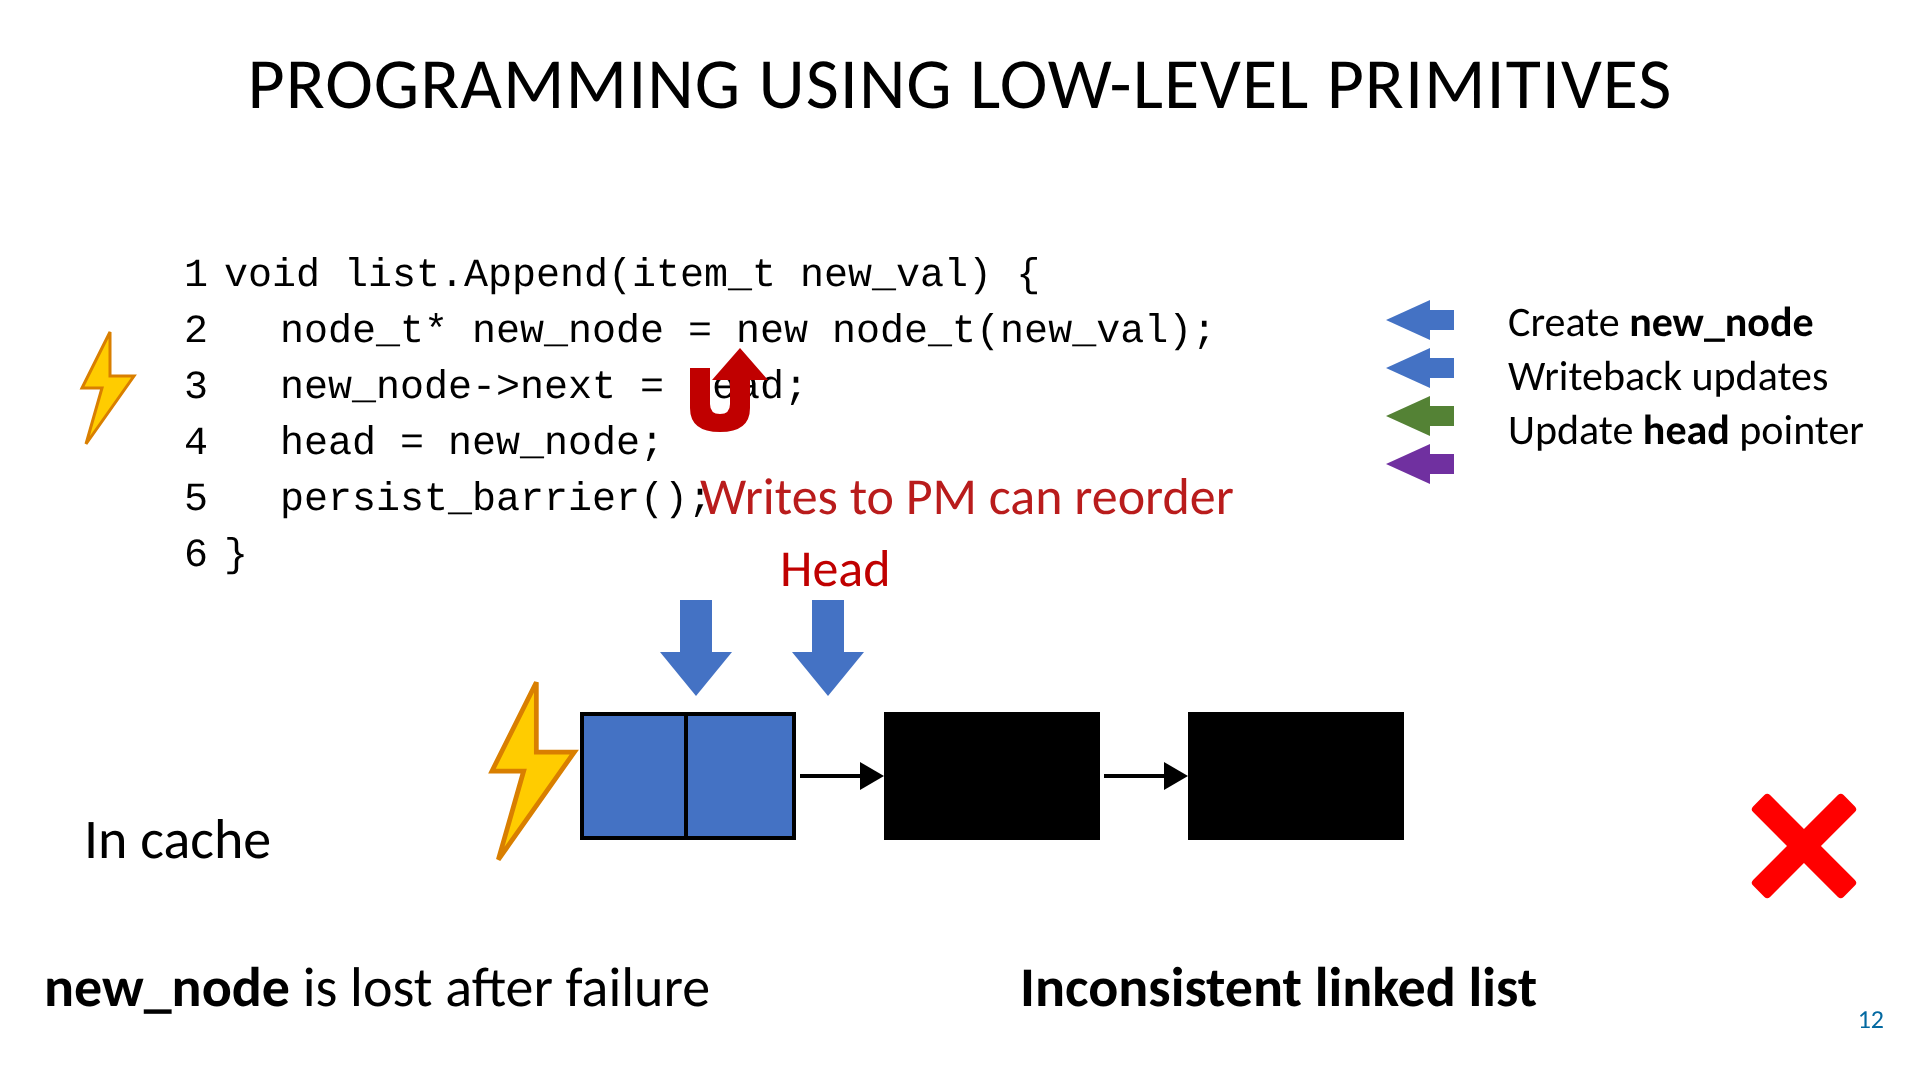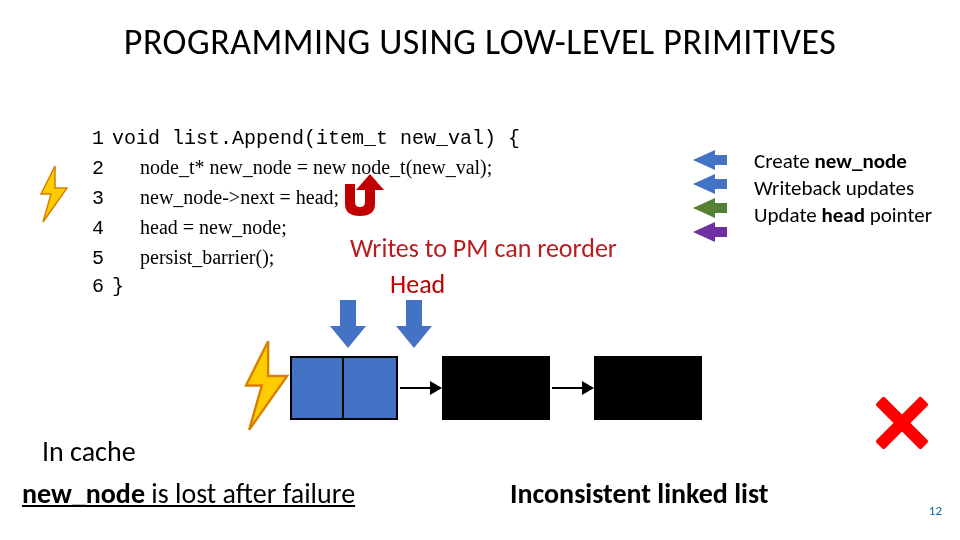--- a/index.html
+++ b/index.html
@@ -30,21 +30,21 @@
   .code-line {
     display: flex;
     align-items: baseline;
   }
   .line-num {
     display: inline-block;
     width: 24px;
     text-align: right;
     margin-right: 8px;
   }
-  .indent { padding-left: 28px; font-family: Liberation Serif, serif; }
+  .indent { padding-left: 28px; }
   .reorder-arrow {
     position: absolute;
     left: 330px;
     top: 174px;
     width: 60px;
     height: 50px;
   }
   .reorder-label {
     position: absolute;
     left: 350px;
@@ -177,28 +177,26 @@
     width: 0; height: 0;
     border-top: 7px solid transparent;
     border-bottom: 7px solid transparent;
     border-left: 12px solid #000;
   }
   .incache-label {
     position: absolute;
     left: 42px;
     top: 402px;
     font-size: 28px;
-    margin-top: 32px;
   }
   .footer-left {
     position: absolute;
     left: 22px;
     top: 476px;
     font-size: 28px;
-    text-decoration: underline;
   }
   .footer-left b { font-weight: 700; }
   .footer-right {
     position: absolute;
     left: 510px;
     top: 476px;
     font-size: 28px;
     font-weight: bold;
   }
   .cross-x {

